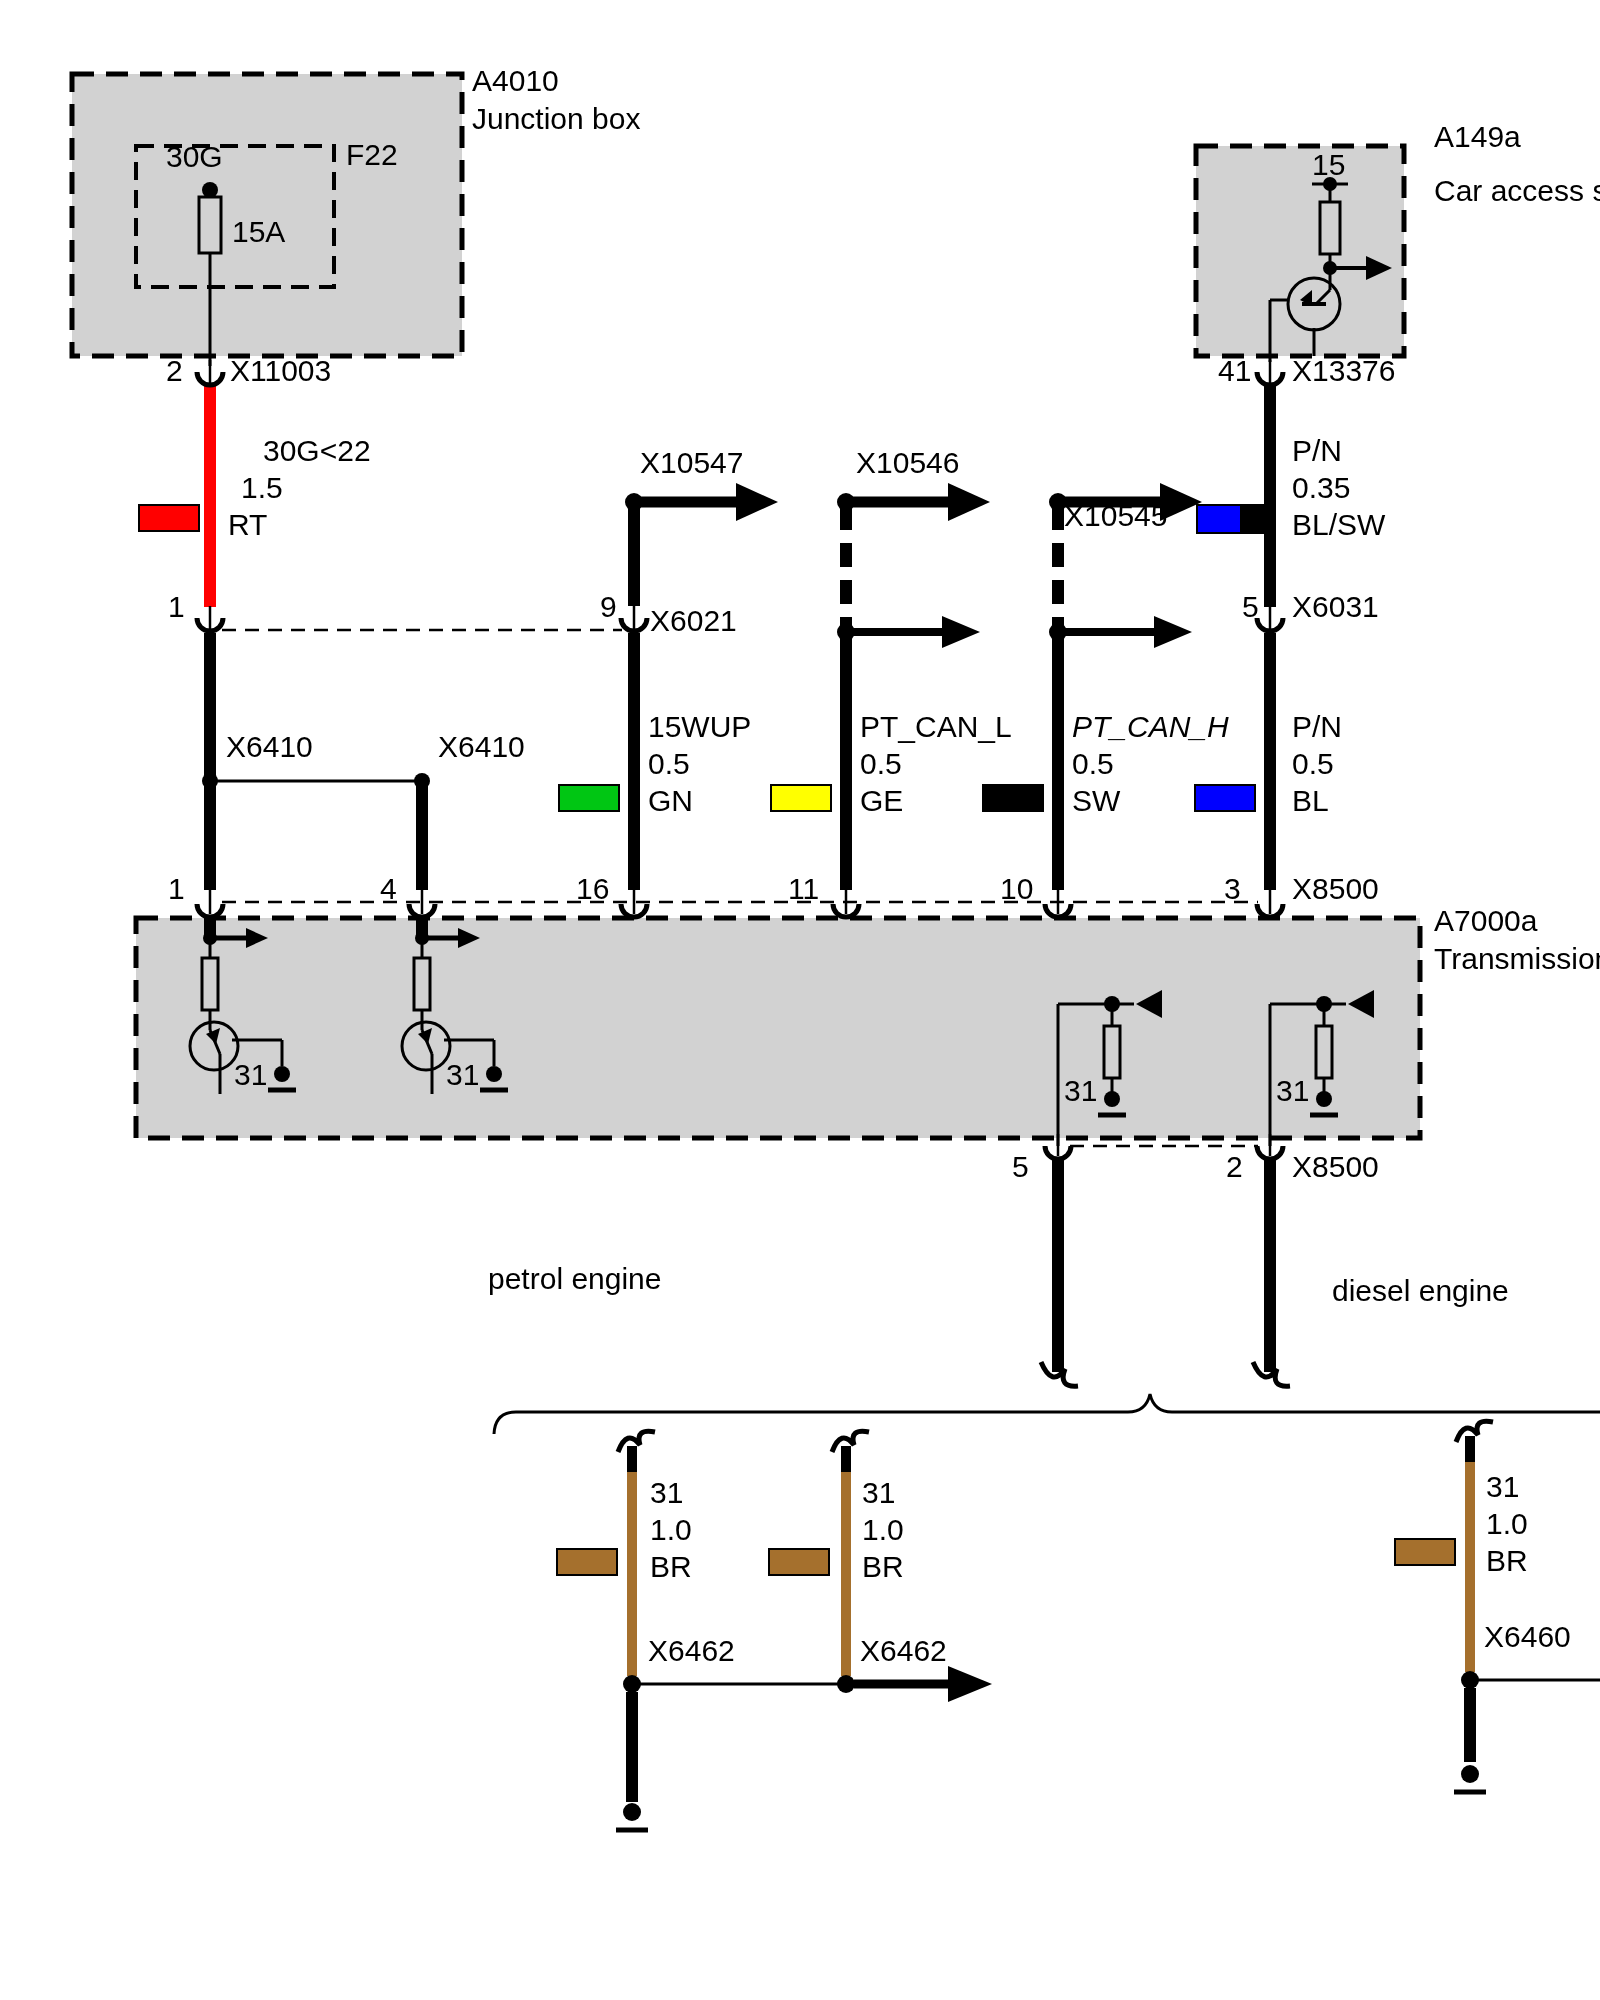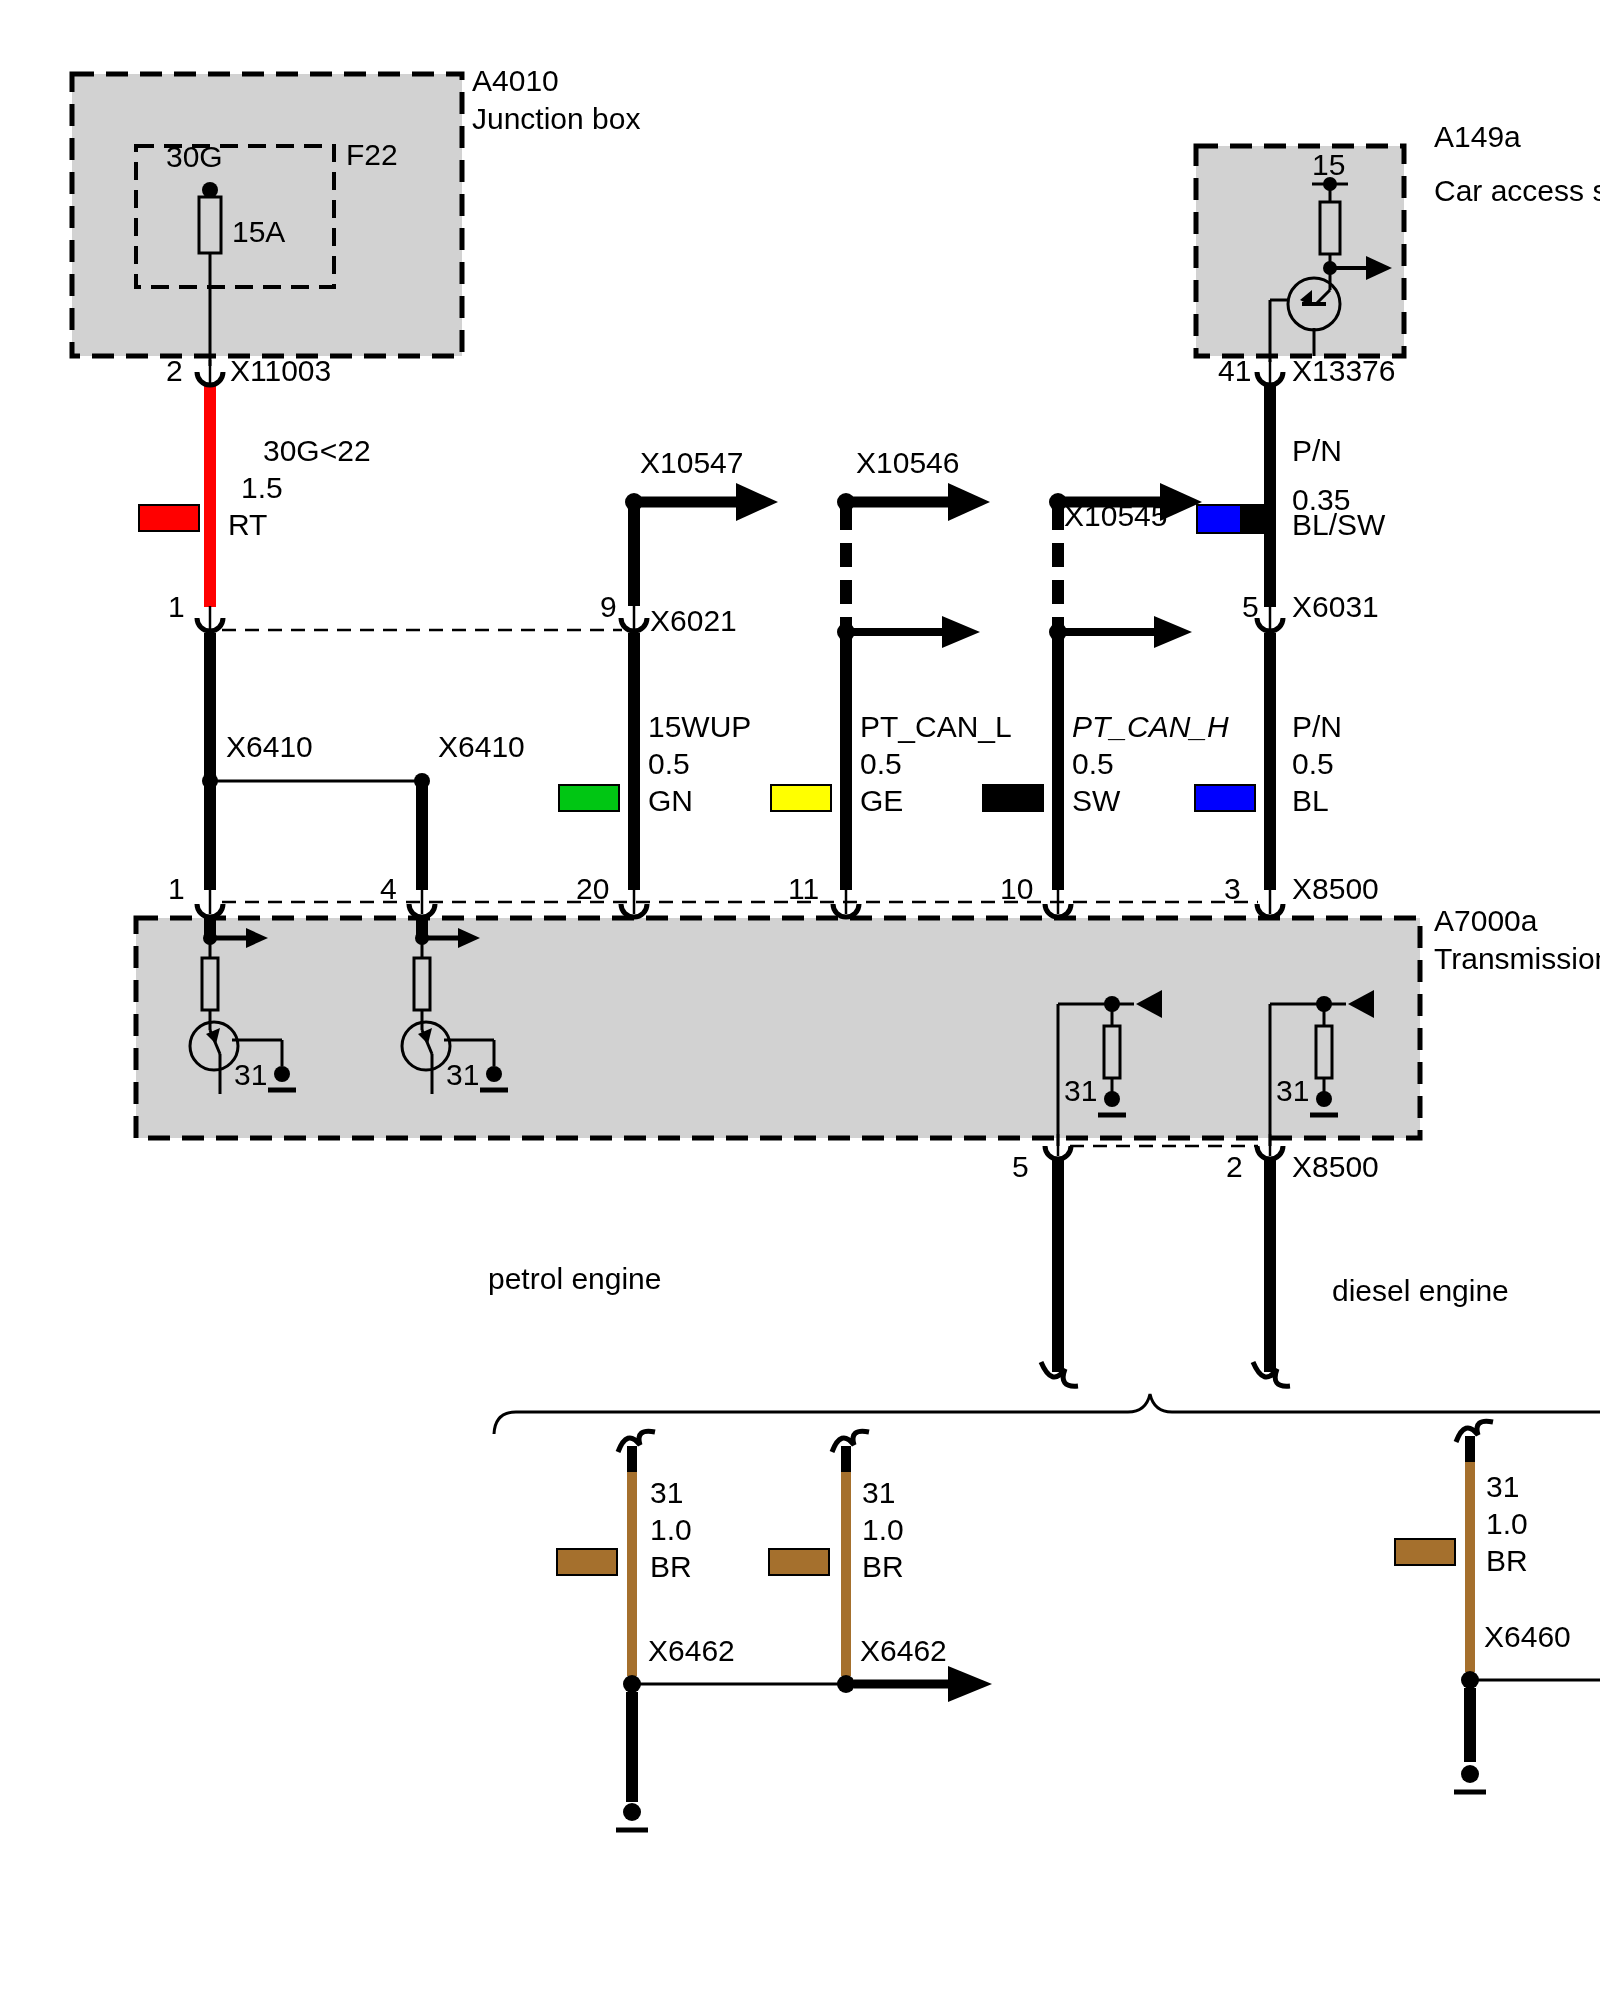--- a/index.html
+++ b/index.html
@@ -275,21 +275,21 @@
   <div class="t" style="left:166px;top:356px;">2</div>
   <div class="t" style="left:230px;top:356px;">X11003</div>
   <div class="t" style="left:1218px;top:356px;">41</div>
   <div class="t" style="left:1292px;top:356px;">X13376</div>
 
   <div class="t" style="left:228px;top:436px;margin-left:35px;">30G&lt;22</div>
   <div class="t" style="left:241px;top:473px;">1.5</div>
   <div class="t" style="left:228px;top:510px;">RT</div>
 
   <div class="t" style="left:1292px;top:436px;">P/N</div>
-  <div class="t" style="left:1292px;top:473px;margin-top:12px;">0.35</div>
+  <div class="t" style="left:1292px;top:473px;">0.35</div>
   <div class="t" style="left:1292px;top:510px;">BL/SW</div>
 
   <div class="t" style="left:640px;top:448px;">X10547</div>
   <div class="t" style="left:856px;top:448px;text-align:right;">X10546</div>
   <div class="t" style="left:1064px;top:457px;margin-top:44px;">X10545</div>
 
   <div class="t" style="left:168px;top:592px;">1</div>
   <div class="t" style="left:600px;top:592px;">9</div>
   <div class="t" style="left:650px;top:606px;">X6021</div>
   <div class="t" style="left:1242px;top:592px;">5</div>
@@ -309,21 +309,21 @@
   <div class="t" style="left:1072px;top:712px;font-style:italic;">PT_CAN_H</div>
   <div class="t" style="left:1072px;top:749px;">0.5</div>
   <div class="t" style="left:1072px;top:786px;">SW</div>
 
   <div class="t" style="left:1292px;top:712px;">P/N</div>
   <div class="t" style="left:1292px;top:749px;">0.5</div>
   <div class="t" style="left:1292px;top:786px;">BL</div>
 
   <div class="t" style="left:168px;top:874px;">1</div>
   <div class="t" style="left:380px;top:874px;">4</div>
-  <div class="t" style="left:576px;top:874px;">20</div>
+  <div class="t" style="left:576px;top:874px;">16</div>
   <div class="t" style="left:788px;top:874px;">11</div>
   <div class="t" style="left:1000px;top:874px;">10</div>
   <div class="t" style="left:1224px;top:874px;">3</div>
   <div class="t" style="left:1292px;top:874px;">X8500</div>
 
   <div class="t" style="left:1434px;top:906px;">A7000a</div>
   <div class="t" style="left:1434px;top:944px;">Transmission c</div>
 
   <div class="t" style="left:234px;top:1060px;">31</div>
   <div class="t" style="left:446px;top:1060px;">31</div>

